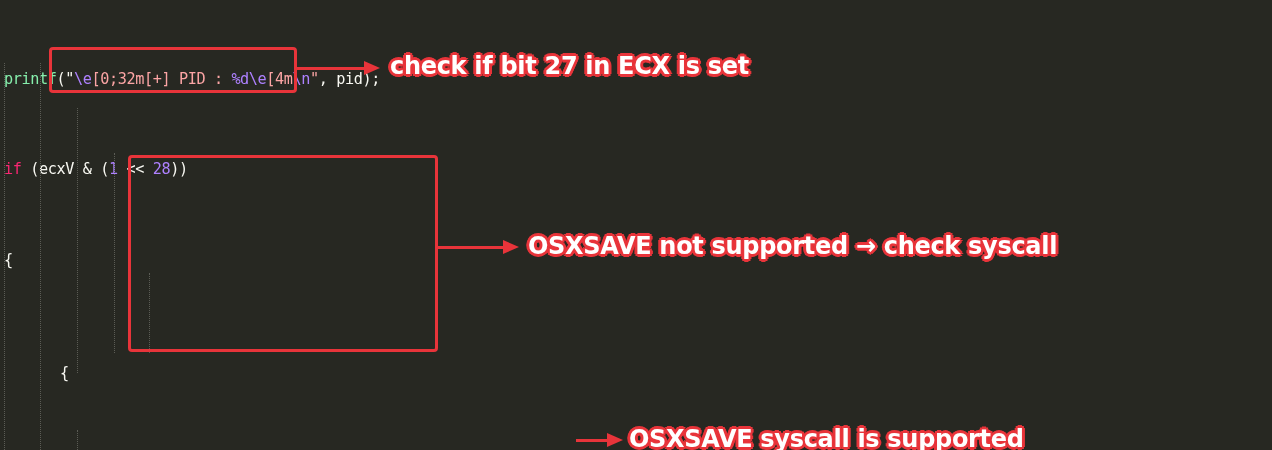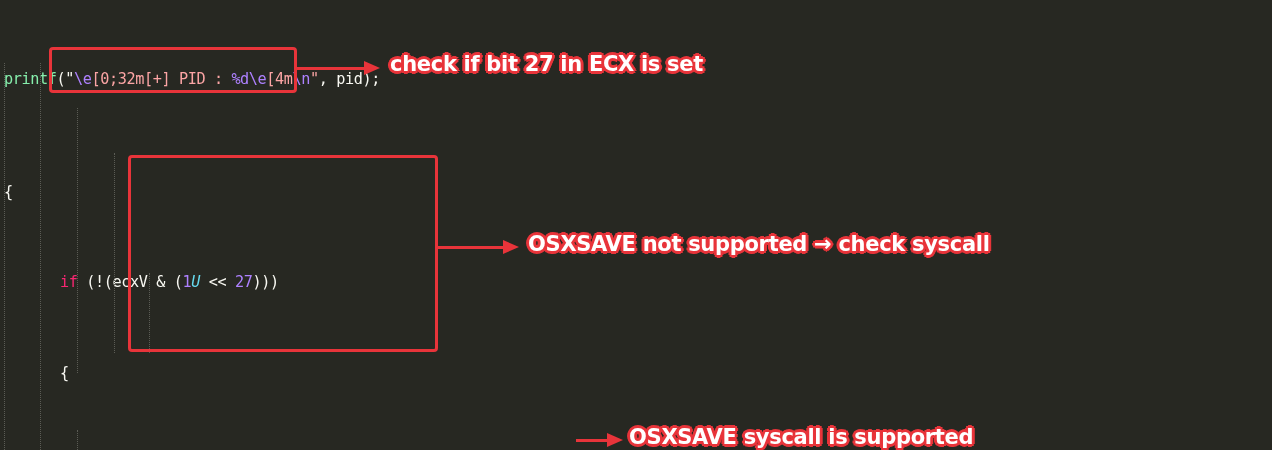--- a/index.html
+++ b/index.html
@@ -30,39 +30,39 @@
     box-sizing: border-box;
   }
   .arrow-line { position: absolute; height: 3px; background: #e8343a; }
   .arrow-head {
     position: absolute; width: 0; height: 0;
     border-top: 7px solid transparent; border-bottom: 7px solid transparent;
     border-left: 16px solid #e8343a;
   }
   .note {
     position: absolute; font-family: "DejaVu Sans", "Liberation Sans", sans-serif;
-    font-weight: bold; color: #ffffff; font-size: 21px; white-space: nowrap;
+    font-weight: bold; color: #ffffff; font-size: 24px; white-space: nowrap;
     text-shadow:
       -2px -2px 0 #e8343a, 2px -2px 0 #e8343a, -2px 2px 0 #e8343a, 2px 2px 0 #e8343a,
       0 -2px 0 #e8343a, 0 2px 0 #e8343a, -2px 0 0 #e8343a, 2px 0 0 #e8343a,
       -3px 0 0 #e8343a, 3px 0 0 #e8343a, 0 3px 0 #e8343a, 0 -3px 0 #e8343a;
     letter-spacing: -0.3px;
   }
 </style>
 </head>
 <body>
 
 <div class="code">
   
   <div class="line"><span class="fn">printf</span><span>("</span><span class="esc">\e</span><span class="str">[0;32m[+] PID : </span><span class="esc">%d\e</span><span class="str">[4m</span><span class="esc">\n</span><span class="str">"</span><span>, pid);</span></div>
   
+  <div class="line"><span class="kw">if</span><span> (ecxV &amp; (</span><span class="num">1</span><span> &lt;&lt; </span><span class="num">28</span><span>))</span></div>
   
   <div class="line"><span>{</span></div>
   
-  <div class="line" style="padding-left:56px"><span class="kw">if</span><span> (!(ecxV &amp; (</span><span class="num">1</span><span class="it">U</span><span> &lt;&lt; </span><span class="num">27</span><span>)))</span></div>
   
   <div class="line" style="padding-left:56px"><span>{</span></div>
   
   
   
   
   
   
   
   

